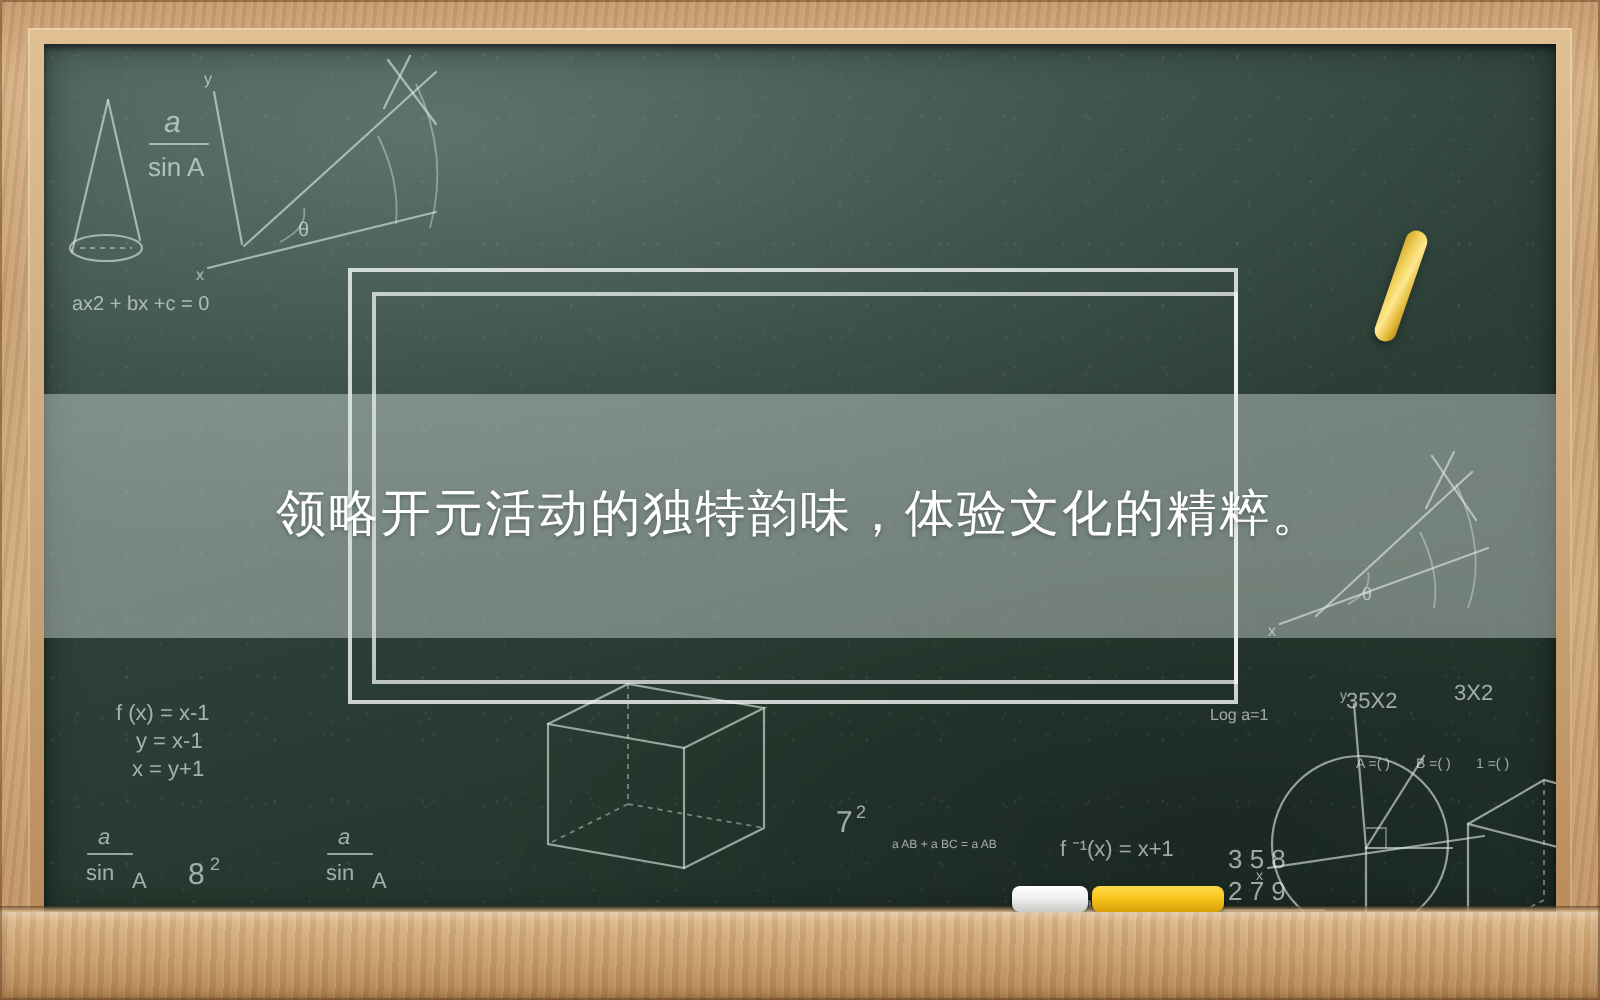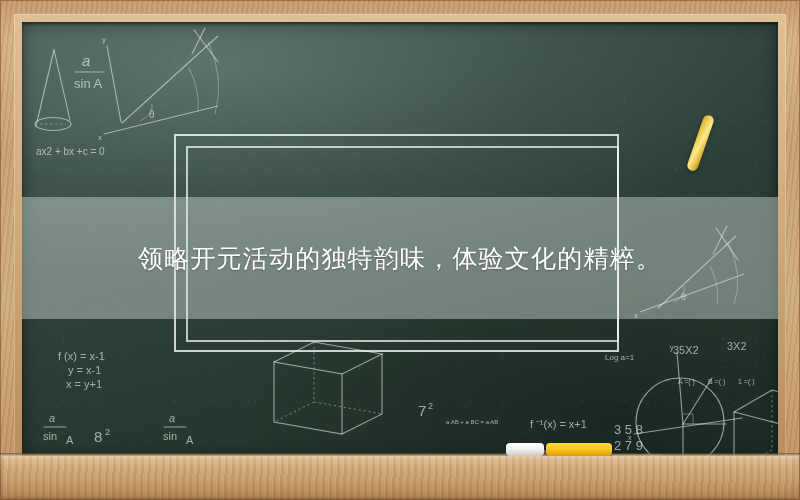--- a/index.html
+++ b/index.html
@@ -85,21 +85,21 @@
     background: rgba(222,230,226,0.42);
     display: flex; align-items: center; justify-content: center;
   }
   .caption-text {
     color: #ffffff;
     font-size: 25px;
     letter-spacing: 1.2px;
     line-height: 1;
     white-space: nowrap;
     text-shadow: 0 1px 2px rgba(0,0,0,0.28);
-    font-family: Liberation Sans, sans-serif;
+    font-family: Liberation Mono, monospace;
   }
 
   
   .chalk-stick-yellow-top {
     position: absolute;
     left: 673px; top: 92px;
     width: 11px; height: 58px;
     border-radius: 6px;
     transform: rotate(19deg);
     background: linear-gradient(100deg, #cfa625 0%, #f2d35e 32%, #ffe88f 52%, #e4bb3c 78%, #b98d16 100%);

